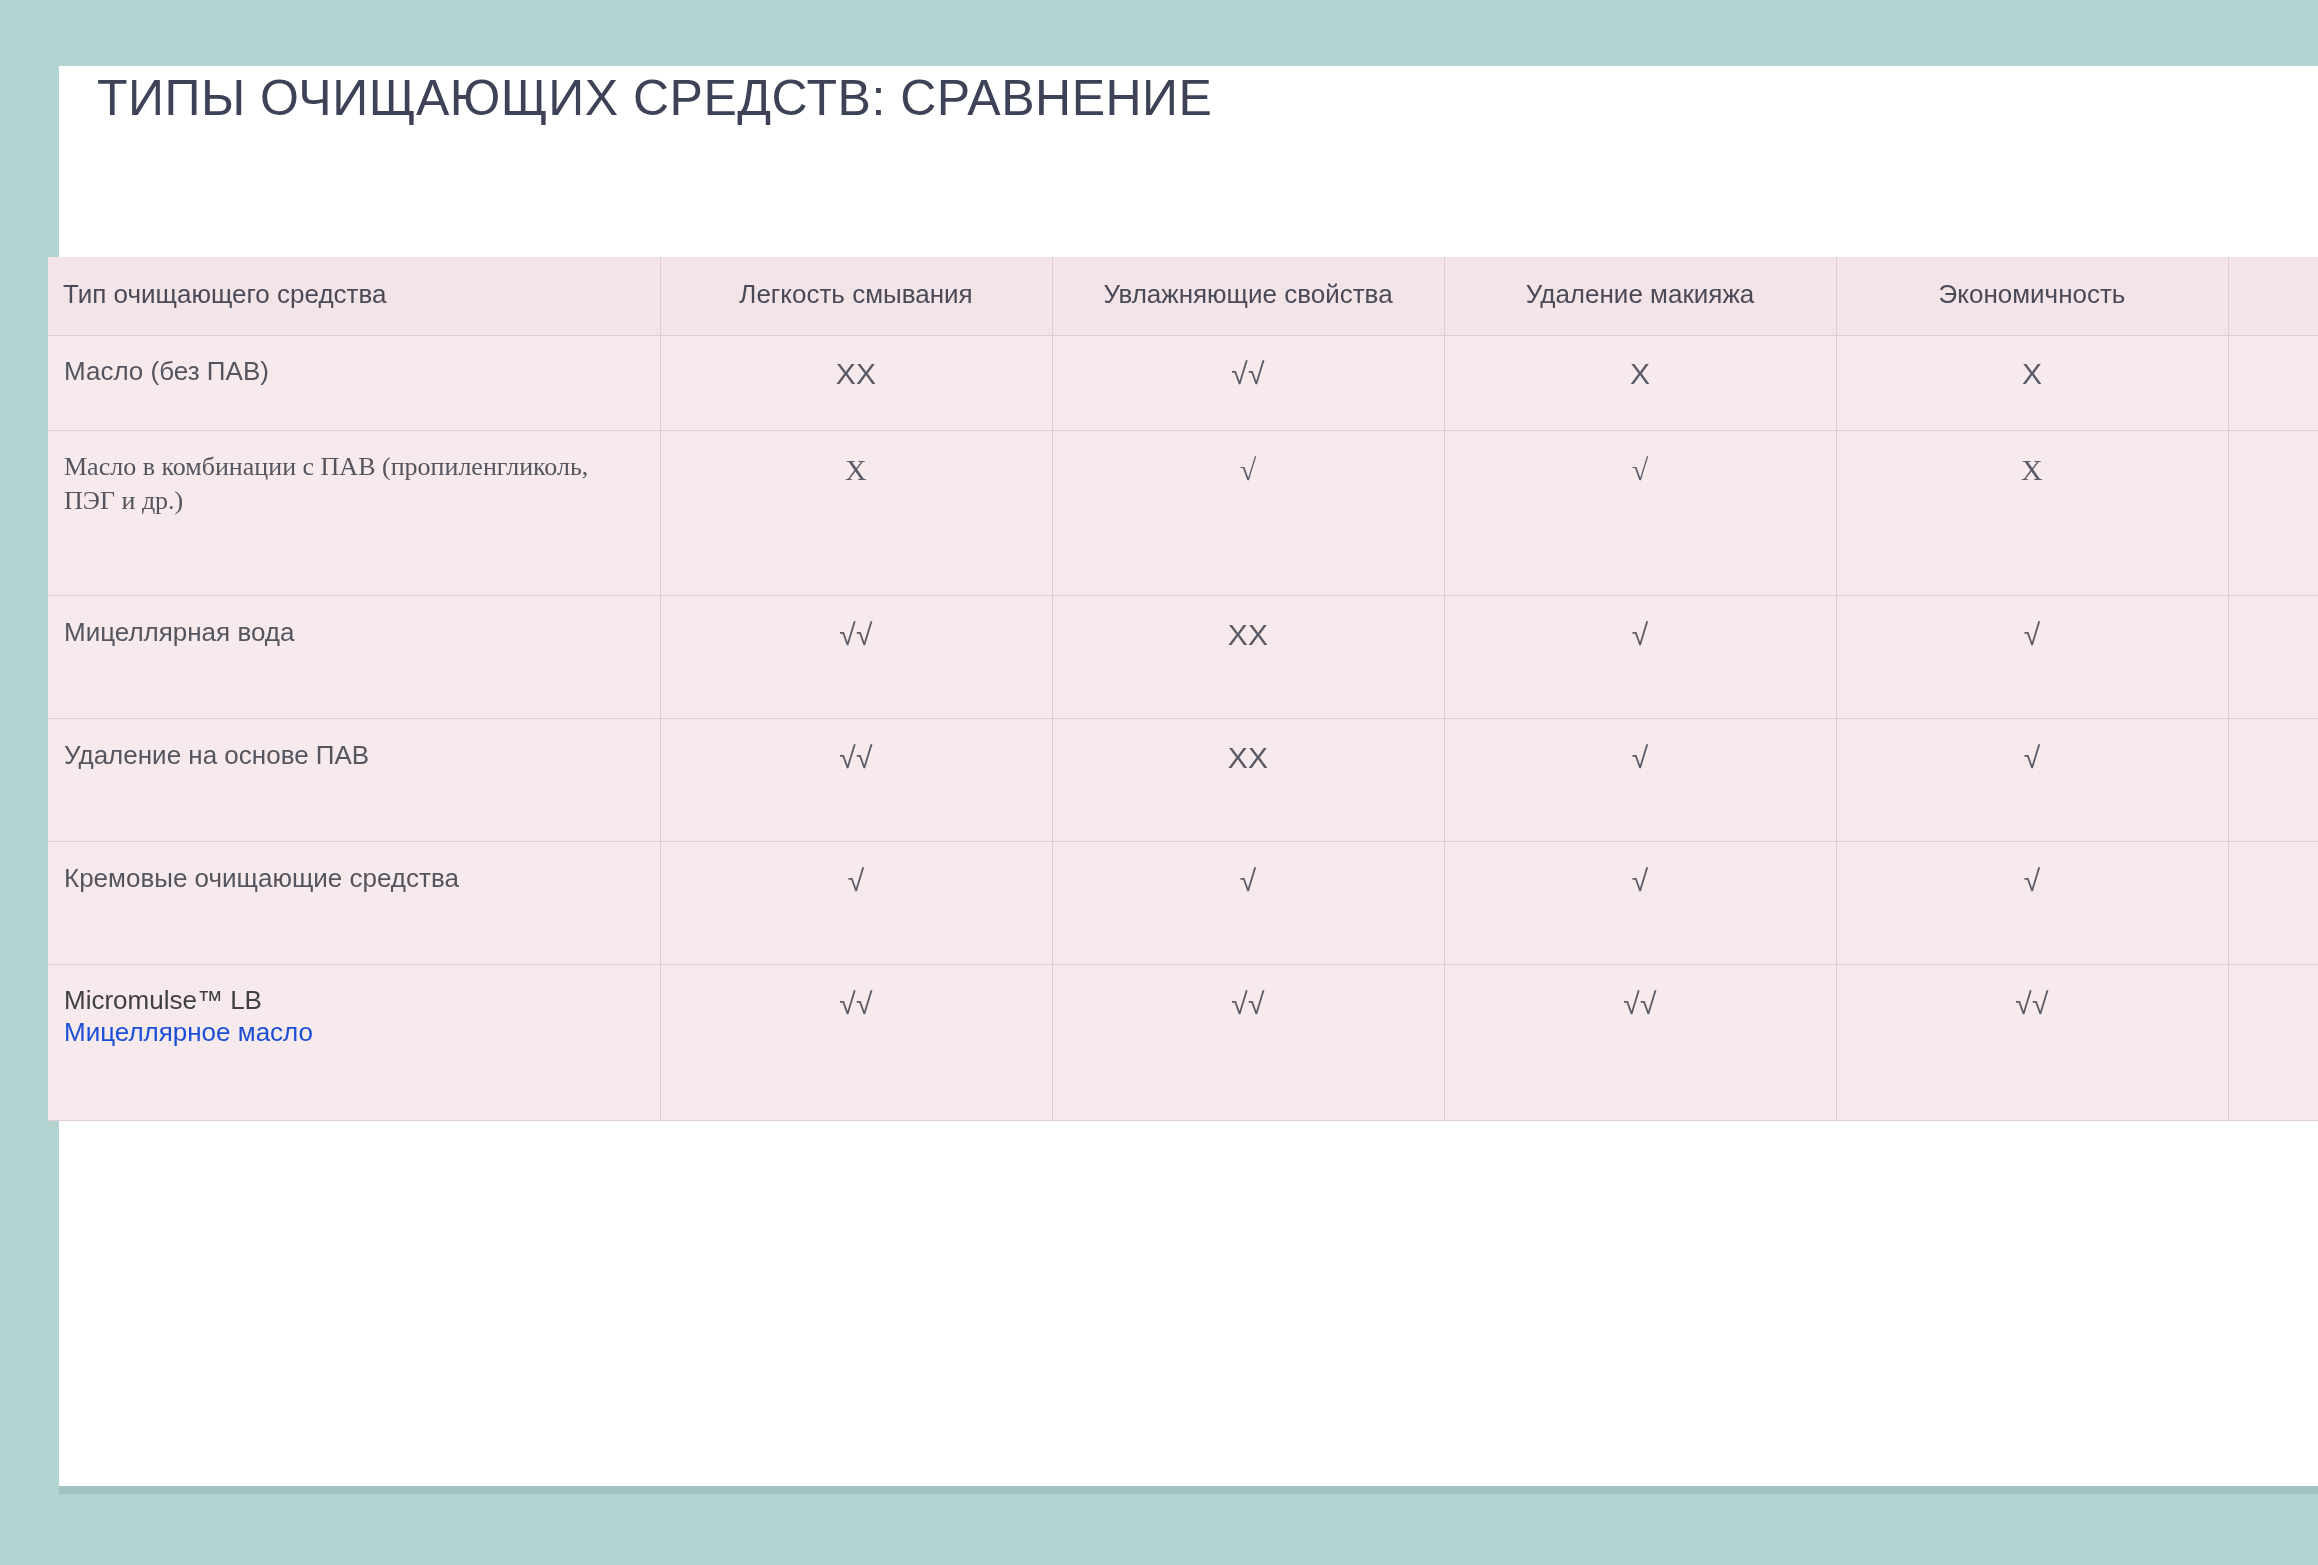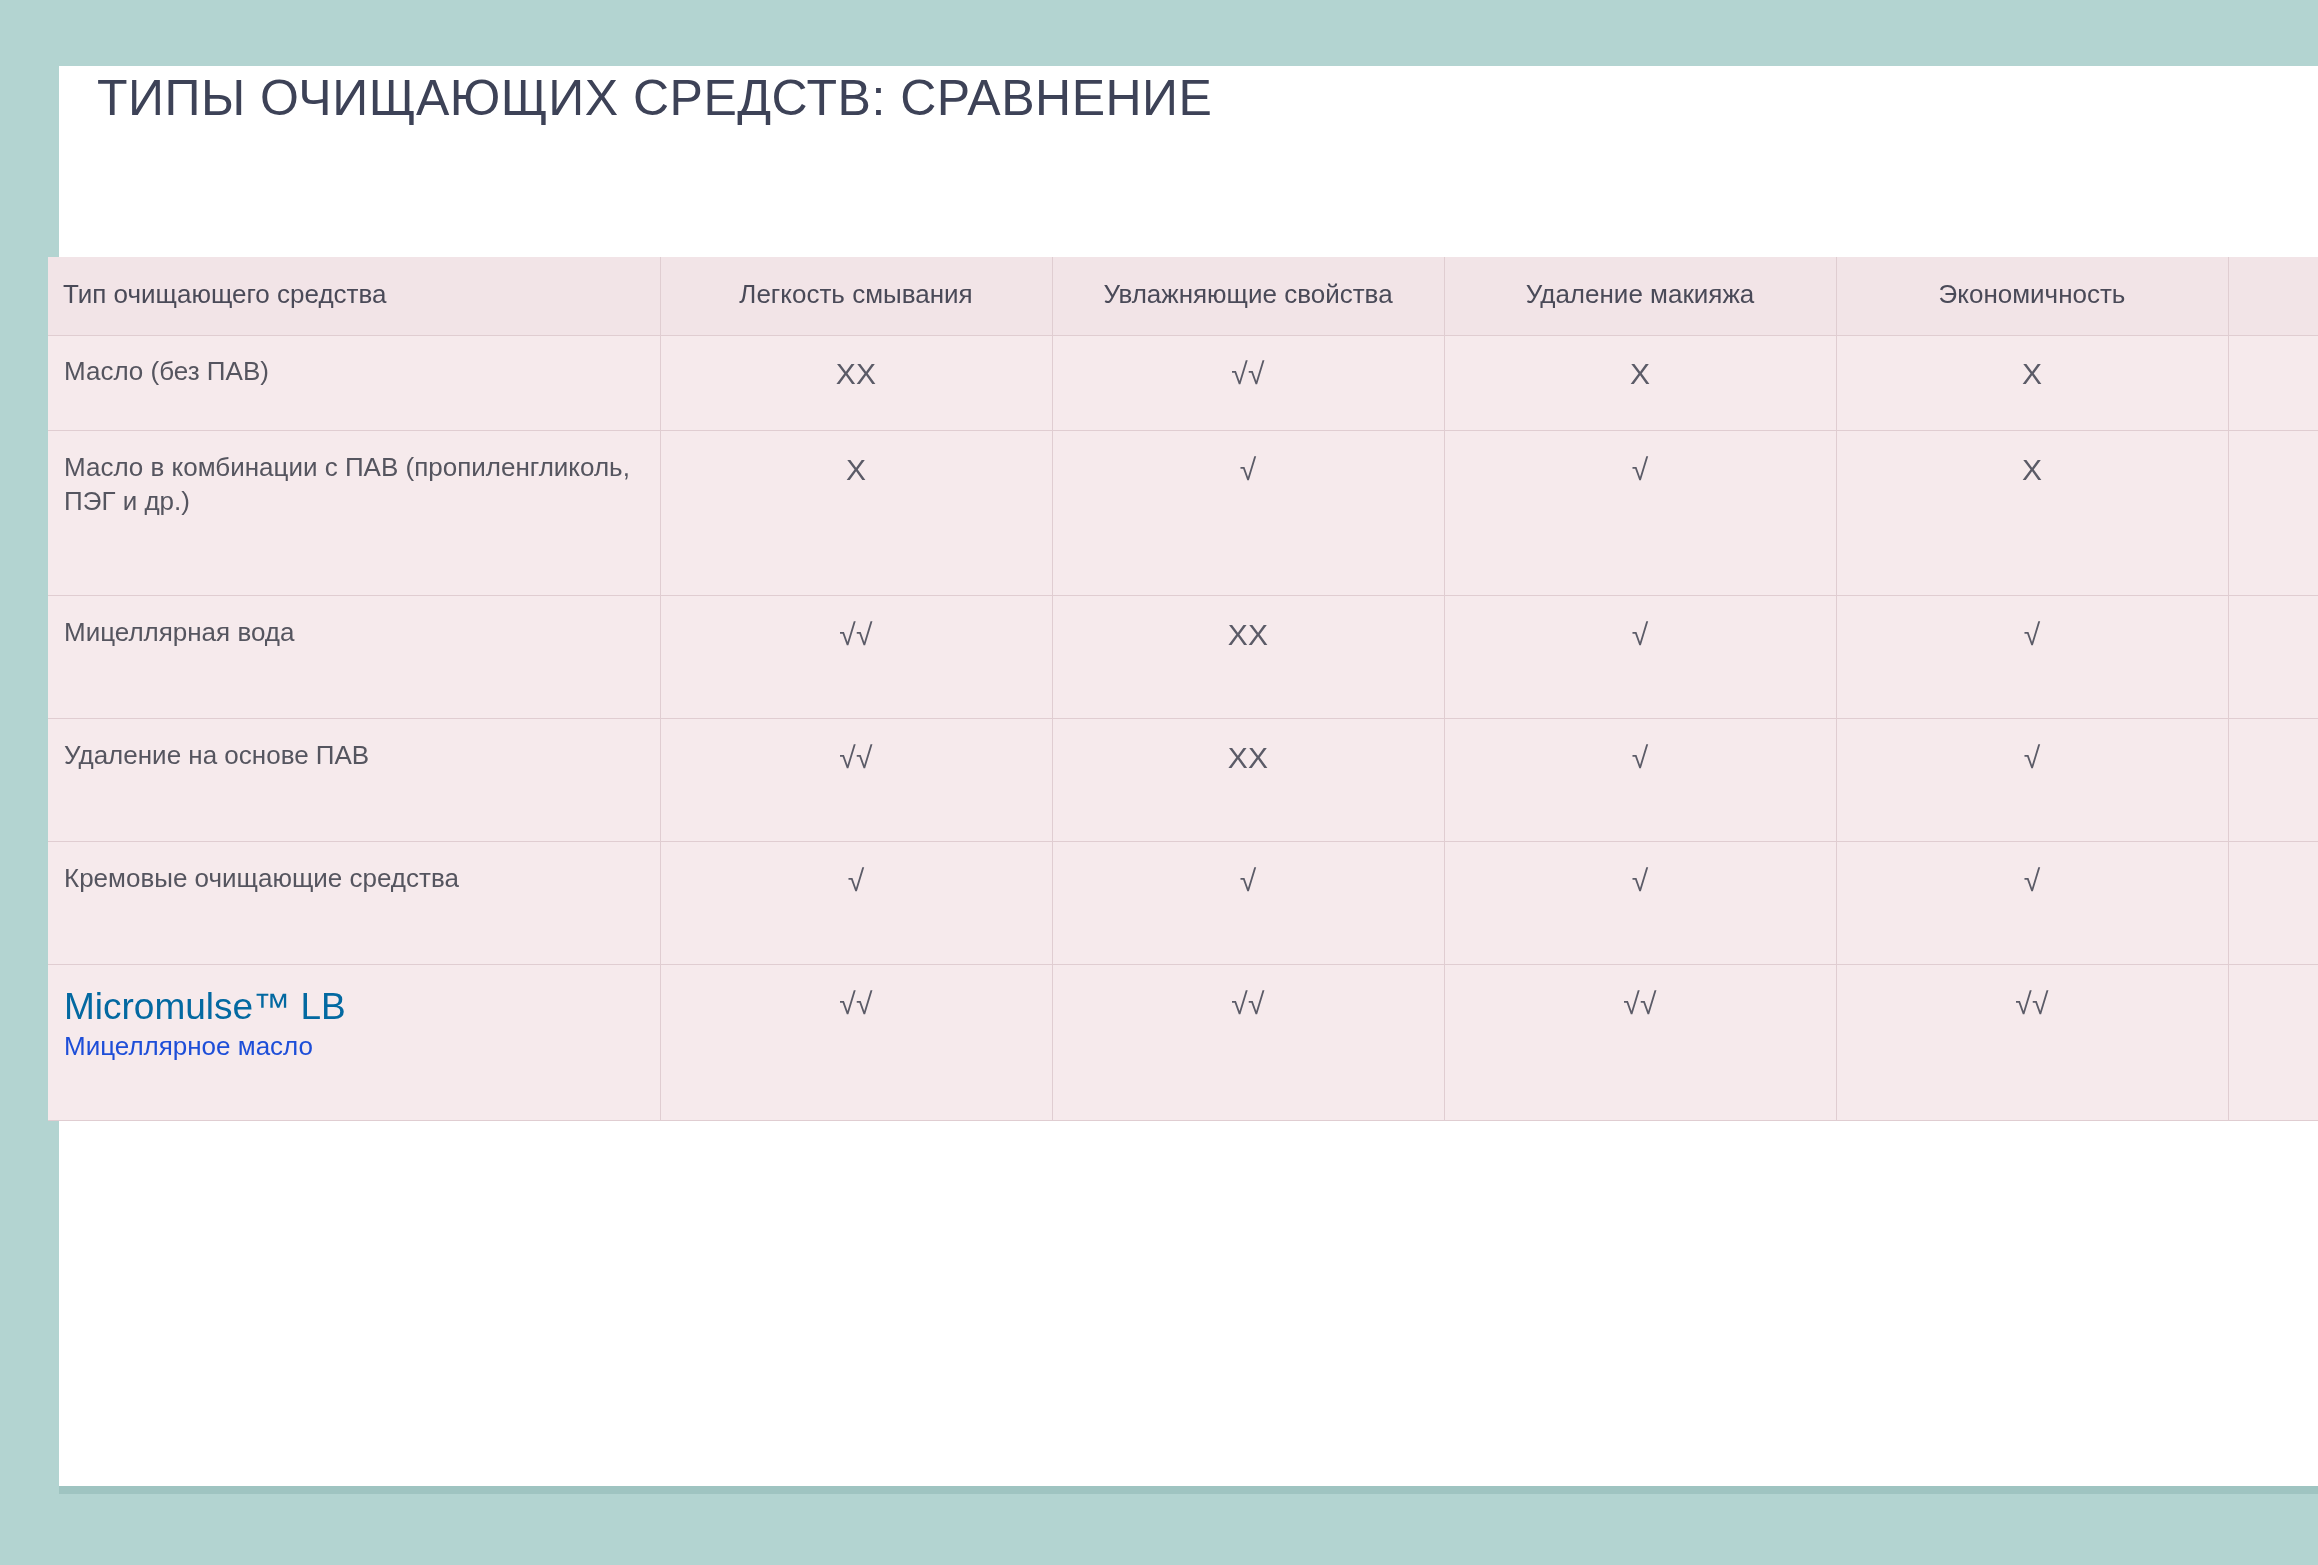--- a/index.html
+++ b/index.html
@@ -102,28 +102,28 @@
   }
 
   table.compare tbody td.cell-type {
     text-align: left;
     padding-left: 16px;
     padding-right: 18.5px;
     color: #55555f;
   }
 
   table.compare tbody tr.row-h-small td { height: 56px; }
-  table.compare tbody tr.row-h-tall  td { height: 125px; }
+  table.compare tbody tr.row-h-tall  td { height: 125px; font-family: Liberation Serif, serif; }
   table.compare tbody tr.row-h-mid   td { height: 83px; margin-left: 8px; }
   table.compare tbody tr.row-h-last  td { height: 116px; }
 
   .brand-line {
     display: block;
-    font-size: 37px;
-    color: #0369a1;
+    font-size: 26px;
+    color: #404040;
     line-height: 1.25;
   }
   .brand-sub {
     display: block;
     font-size: 26px;
     color: #1d4ed8;
     line-height: 1.3;
   }
 
   .mark {

